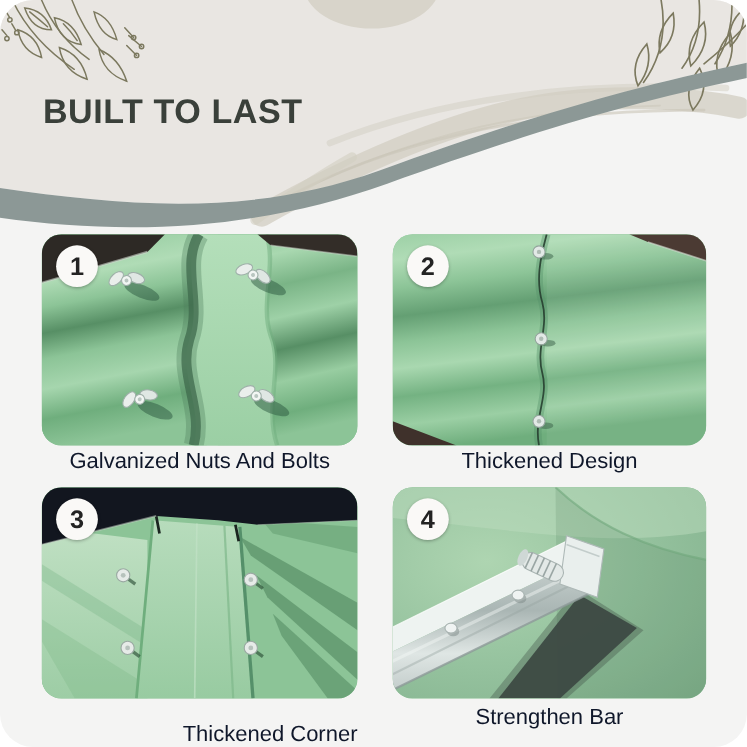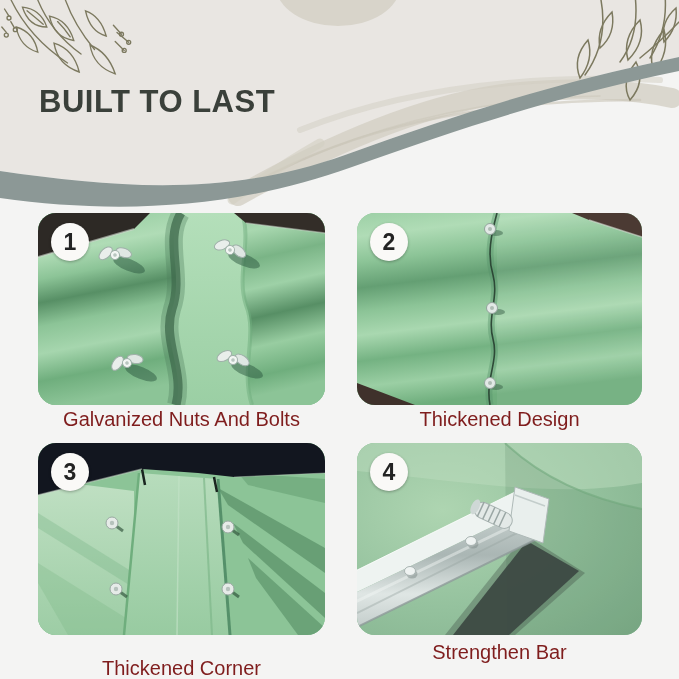--- a/index.html
+++ b/index.html
@@ -1,39 +1,39 @@
 <!DOCTYPE html>
 <html><head>
 <meta charset="utf-8">
 <style>
   html,body{margin:0;padding:0;background:#ffffff;}
   .page{
     position:relative;width:679px;height:679px;overflow:hidden;
-    background:#f4f4f3;font-family:"Liberation Sans",sans-serif;
+    background:#f4f4f3;font-family:"Liberation Sans",sans-serif;border-radius:30px;
   }
   .header-art{position:absolute;top:0;left:0;width:679px;height:215px;}
   .page-title{
     position:absolute;left:39px;top:84px;font-size:31px;font-weight:bold;
     color:#3a403a;letter-spacing:.5px;white-space:nowrap;
   }
   .photo{position:absolute;border-radius:18px;overflow:hidden;background:#8cc497;}
   .photo svg{display:block;}
   .photo1{left:38px;top:213px;width:287px;height:192px;}
   .photo2{left:357px;top:213px;width:285px;height:192px;}
   .photo3{left:38px;top:443px;width:287px;height:192px;}
   .photo4{left:357px;top:443px;width:285px;height:192px;}
   .badge{
     position:absolute;top:10px;left:13px;width:38px;height:38px;border-radius:50%;
     background:#faf9f7;display:flex;align-items:center;justify-content:center;
     font-size:23px;font-weight:bold;color:#232323;box-shadow:0 1px 3px rgba(0,0,0,.3);
   }
-  .caption{position:absolute;text-align:center;font-size:20px;color:#7f1d1d;}
+  .caption{position:absolute;text-align:center;font-size:20px;color:#0f172a;}
   .cap1{left:38px;top:408px;width:287px;}
   .cap2{left:357px;top:408px;width:285px;}
-  .cap3{left:38px;top:657px;width:287px;}
+  .cap3{left:38px;top:657px;width:287px;text-align:right;}
   .cap4{left:357px;top:641px;width:285px;}
 </style>
 </head>
 <body>
 
 <div class="page">
 
   <svg class="header-art" width="679" height="215" viewBox="0 0 679 215">
 
     <path d="M0,0 H679 V57 C560,82 470,110 345,155 C228,197 118,188 0,171 Z" fill="#e9e6e2"></path>

